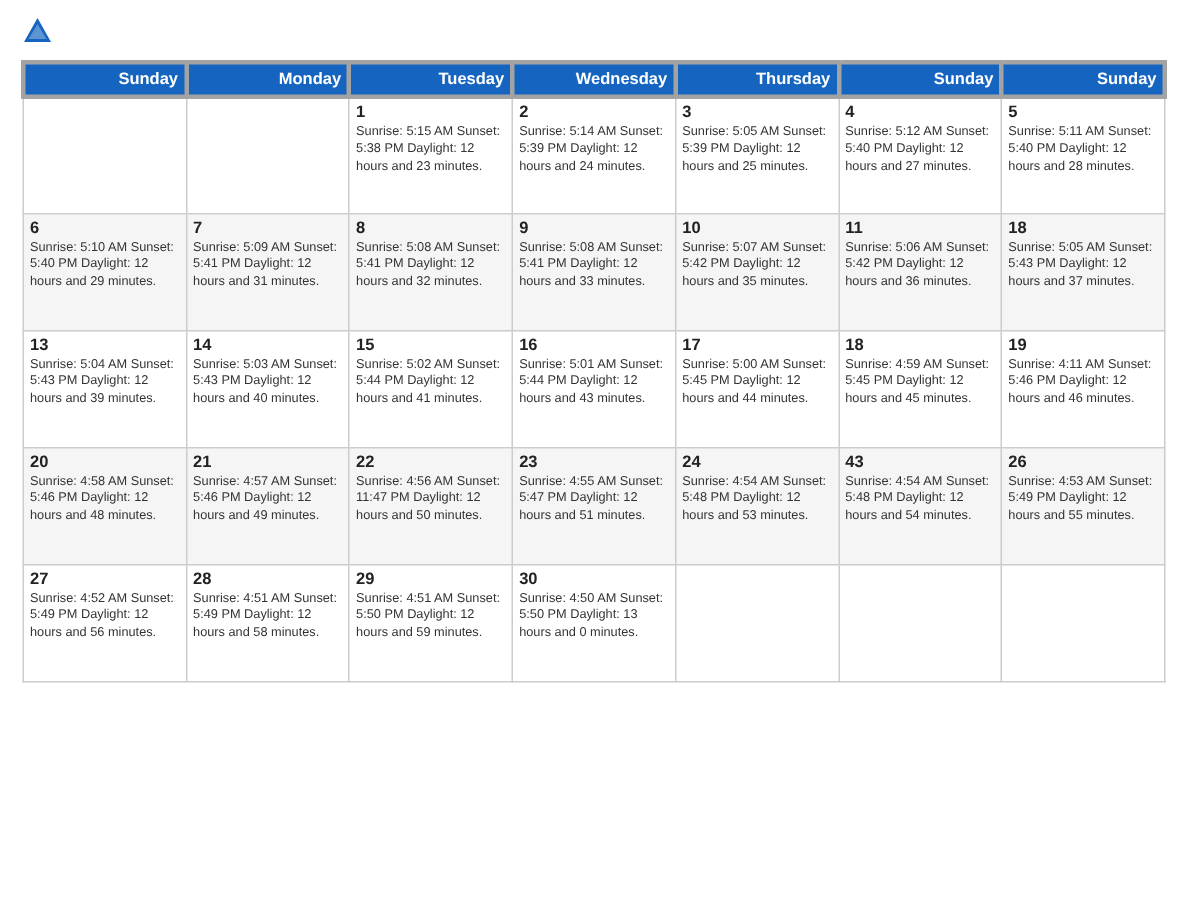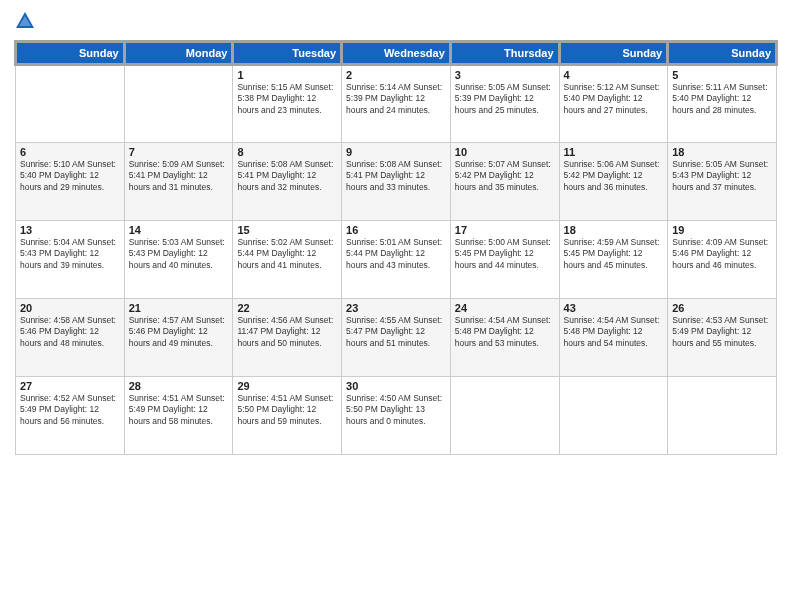--- a/index.html
+++ b/index.html
@@ -262,21 +262,21 @@
           </td>
           <td>
             <span class="day-num">18</span>
             <div class="day-info">Sunrise: 4:59 AM
 Sunset: 5:45 PM
 Daylight: 12 hours
 and 45 minutes.</div>
           </td>
           <td>
             <span class="day-num">19</span>
-            <div class="day-info">Sunrise: 4:09 AM
+            <div class="day-info">Sunrise: 4:11 AM
 Sunset: 5:46 PM
 Daylight: 12 hours
 and 46 minutes.</div>
           </td>
         </tr>
         <tr>
           <td>
             <span class="day-num">20</span>
             <div class="day-info">Sunrise: 4:58 AM
 Sunset: 5:46 PM

